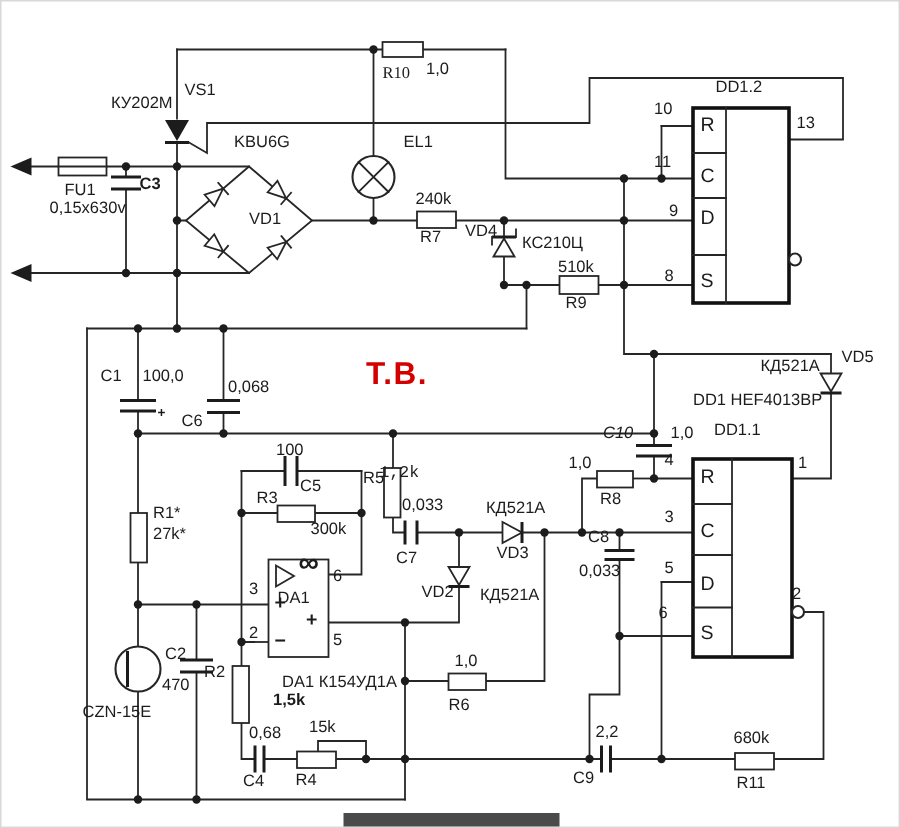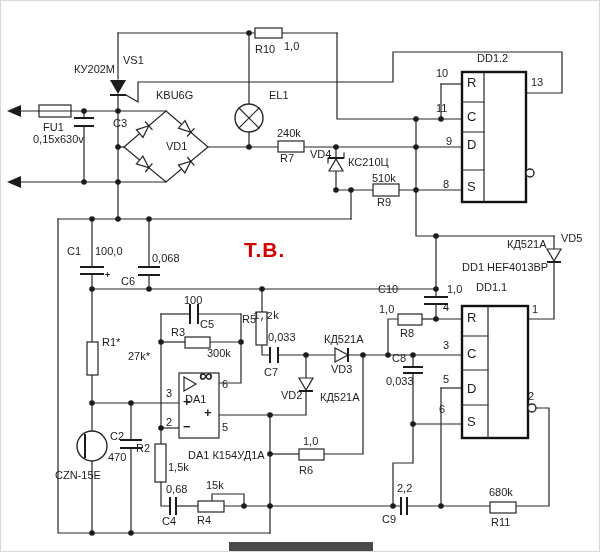--- a/index.html
+++ b/index.html
@@ -288,25 +288,25 @@
       <circle class="dot" cx="91" cy="532" r="2.8"></circle>
         <circle class="dot" cx="130" cy="532" r="2.8"></circle>
     </g>
 
     <rect x="228" y="541" width="144" height="11" fill="#4a4a4a"></rect>
   </svg>
 
   <div id="labels">
       <span class="lbl" style="left: 73px; top: 62px;">КУ202М</span>
       <span class="lbl" style="left: 122px; top: 53px;">VS1</span>
-      <span class="lbl" style="left: 254px; top: 42px;">R10</span>
+      <span class="lbl" style="left: 254px; top: 42px; font-family: Liberation Serif, serif;">R10</span>
       <span class="lbl" style="left: 283px; top: 39px;">1,0</span>
       <span class="lbl" style="left: 42px; top: 120px;">FU1</span>
       <span class="lbl" style="left: 32px; top: 132px;">0,15x630v</span>
-      <span class="lbl" style="left: 112px; top: 116px;">C3</span>
+      <span class="lbl" style="left: 92px; top: 116px; font-weight: bold;">C3</span>
       <span class="lbl" style="left: 155px; top: 88px;">KBU6G</span>
       <span class="lbl" style="left: 165px; top: 139px;">VD1</span>
       <span class="lbl" style="left: 268px; top: 88px;">EL1</span>
       <span class="lbl" style="left: 276px; top: 126px;">240k</span>
       <span class="lbl" style="left: 279px; top: 151px;">R7</span>
       <span class="lbl" style="left: 309px; top: 147px;">VD4</span>
       <span class="lbl" style="left: 347px; top: 155px;">КС210Ц</span>
       <span class="lbl" style="left: 371px; top: 171px;">510k</span>
       <span class="lbl" style="left: 376px; top: 195px;">R9</span>
       <span class="lbl" style="left: 476px; top: 51px;">DD1.2</span>
@@ -315,21 +315,21 @@
       <span class="lbl pin" style="left: 445px; top: 134px;">9</span>
       <span class="lbl pin" style="left: 442px; top: 177px;">8</span>
       <span class="lbl pin" style="left: 530px; top: 75px;">13</span>
       <span class="lbl cell" style="left: 466px; top: 75px;">R</span>
       <span class="lbl cell" style="left: 466px; top: 109px;">C</span>
       <span class="lbl cell" style="left: 466px; top: 137px;">D</span>
       <span class="lbl cell" style="left: 466px; top: 179px;">S</span>
       <span class="lbl" style="left: 506px; top: 237px;">КД521А</span>
       <span class="lbl" style="left: 560px; top: 231px;">VD5</span>
       <span class="lbl" style="left: 461px; top: 260px;">DD1 HEF4013BP</span>
-      <span class="lbl" style="left: 377px; top: 282px;">C10</span>
+      <span class="lbl" style="left: 401px; top: 282px; font-style: italic;">C10</span>
       <span class="lbl" style="left: 446px; top: 282px;">1,0</span>
       <span class="lbl" style="left: 475px; top: 280px;">DD1.1</span>
       <span class="lbl" style="left: 378px; top: 302px;">1,0</span>
       <span class="lbl" style="left: 399px; top: 326px;">R8</span>
       <span class="lbl pin" style="left: 442px; top: 300px;">4</span>
       <span class="lbl pin" style="left: 442px; top: 338px;">3</span>
       <span class="lbl pin" style="left: 442px; top: 372px;">5</span>
       <span class="lbl pin" style="left: 438px; top: 402px;">6</span>
       <span class="lbl pin" style="left: 531px; top: 302px;">1</span>
       <span class="lbl pin" style="left: 527px; top: 389px;">2</span>
@@ -351,34 +351,34 @@
       <span class="lbl" style="left: 206px; top: 346px;">300k</span>
       <span class="lbl" style="left: 241px; top: 312px;">R5</span>
       <span class="lbl" style="left: 252px; top: 309px; font-family: Liberation Mono, monospace;">1,2k</span>
       <span class="lbl" style="left: 267px; top: 330px;">0,033</span>
       <span class="lbl" style="left: 263px; top: 365px;">C7</span>
       <span class="lbl" style="left: 323px; top: 332px;">КД521А</span>
       <span class="lbl" style="left: 330px; top: 362px;">VD3</span>
       <span class="lbl" style="left: 280px; top: 388px;">VD2</span>
       <span class="lbl" style="left: 319px; top: 390px;">КД521А</span>
       <span class="lbl" style="left: 101px; top: 335px;">R1*</span>
-      <span class="lbl" style="left: 101px; top: 349px; margin-left: 26px;">27k*</span>
+      <span class="lbl" style="left: 101px; top: 349px;">27k*</span>
       <span class="lbl" style="left: 184px; top: 356px; margin-top: 36px;">DA1</span>
       <span class="lbl inf" style="left: 198px; top: 365px;">∞</span>
       <span class="lbl sym" style="left: 182px; top: 394px;">+</span>
       <span class="lbl sym" style="left: 182px; top: 419px;">−</span>
       <span class="lbl sym" style="left: 203px; top: 405px;">+</span>
       <span class="lbl pin" style="left: 165px; top: 386px;">3</span>
       <span class="lbl pin" style="left: 165px; top: 415px;">2</span>
       <span class="lbl pin" style="left: 221px; top: 377px;">6</span>
       <span class="lbl pin" style="left: 221px; top: 420px;">5</span>
       <span class="lbl" style="left: 109px; top: 429px;">C2</span>
       <span class="lbl" style="left: 107px; top: 450px;">470</span>
       <span class="lbl" style="left: 135px; top: 441px;">R2</span>
-      <span class="lbl" style="left: 167px; top: 460px;">1,5k</span>
+      <span class="lbl" style="left: 181px; top: 460px; font-weight: bold;">1,5k</span>
       <span class="lbl" style="left: 54px; top: 468px;">CZN-15E</span>
       <span class="lbl" style="left: 187px; top: 448px;">DA1 К154УД1А</span>
       <span class="lbl" style="left: 302px; top: 434px;">1,0</span>
       <span class="lbl" style="left: 298px; top: 463px;">R6</span>
       <span class="lbl" style="left: 165px; top: 482px;">0,68</span>
       <span class="lbl" style="left: 161px; top: 514px;">C4</span>
       <span class="lbl" style="left: 205px; top: 478px;">15k</span>
       <span class="lbl" style="left: 196px; top: 513px;">R4</span>
       <span class="lbl" style="left: 396px; top: 481px;">2,2</span>
       <span class="lbl" style="left: 381px; top: 512px;">C9</span>

